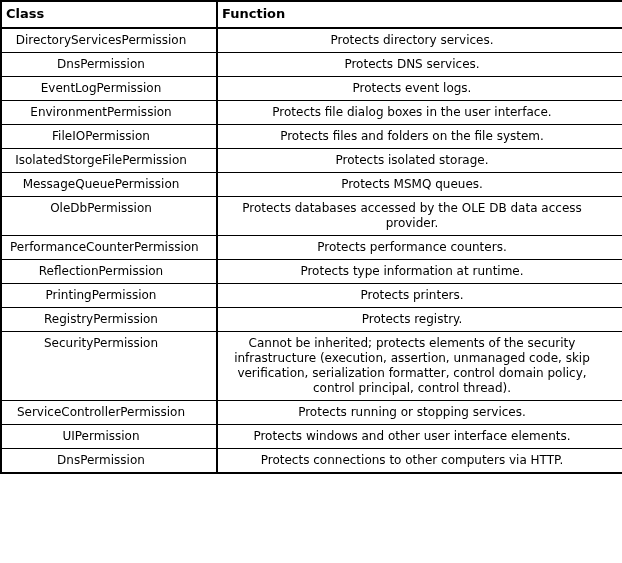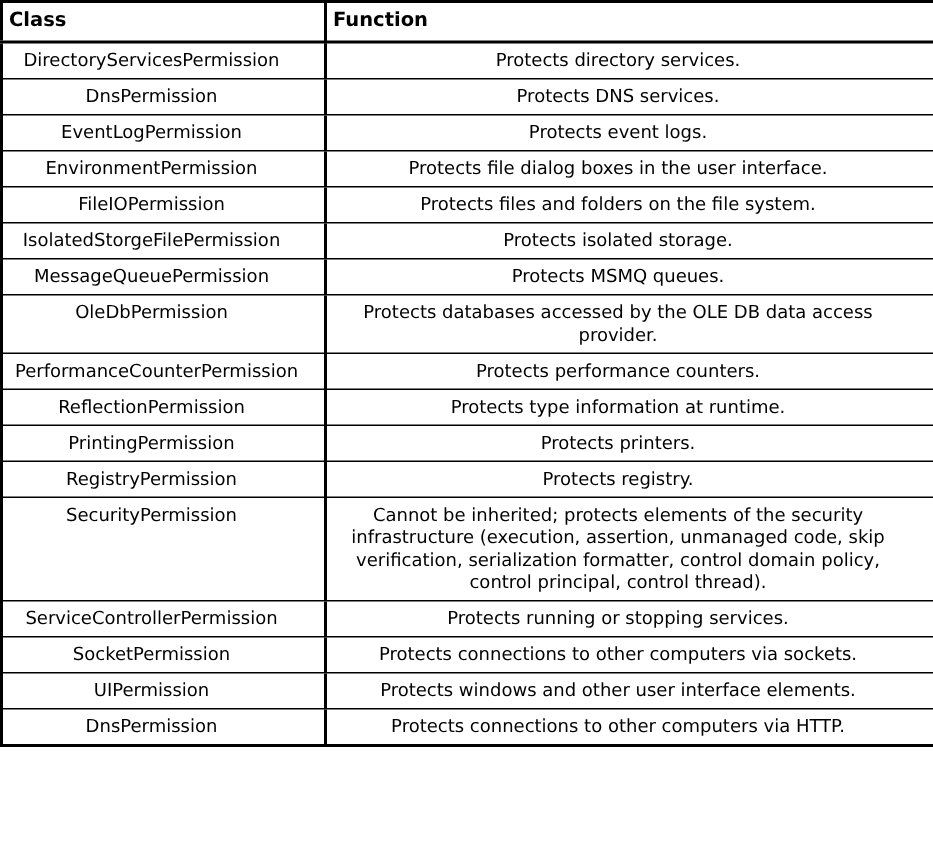--- a/index.html
+++ b/index.html
@@ -125,24 +125,20 @@
   <tr>
     <td>SecurityPermission</td>
     <td>Cannot be inherited; protects elements of the security infrastructure (execution, assertion, unmanaged code, skip verification, serialization formatter, control domain policy, control principal, control thread).</td>
   </tr>
 
   <tr>
     <td>ServiceControllerPermission</td>
     <td>Protects running or stopping services.</td>
   </tr>
 
-  <tr>
-    <td>SocketPermission</td>
-    <td>Protects connections to other computers via sockets.</td>
-  </tr>
 
 
   <tr>
     <td>UIPermission</td>
     <td>Protects windows and other user interface elements.</td>
   </tr>
 
   <tr>
     <td>DnsPermission</td>
     <td>Protects connections to other computers via HTTP.</td>

